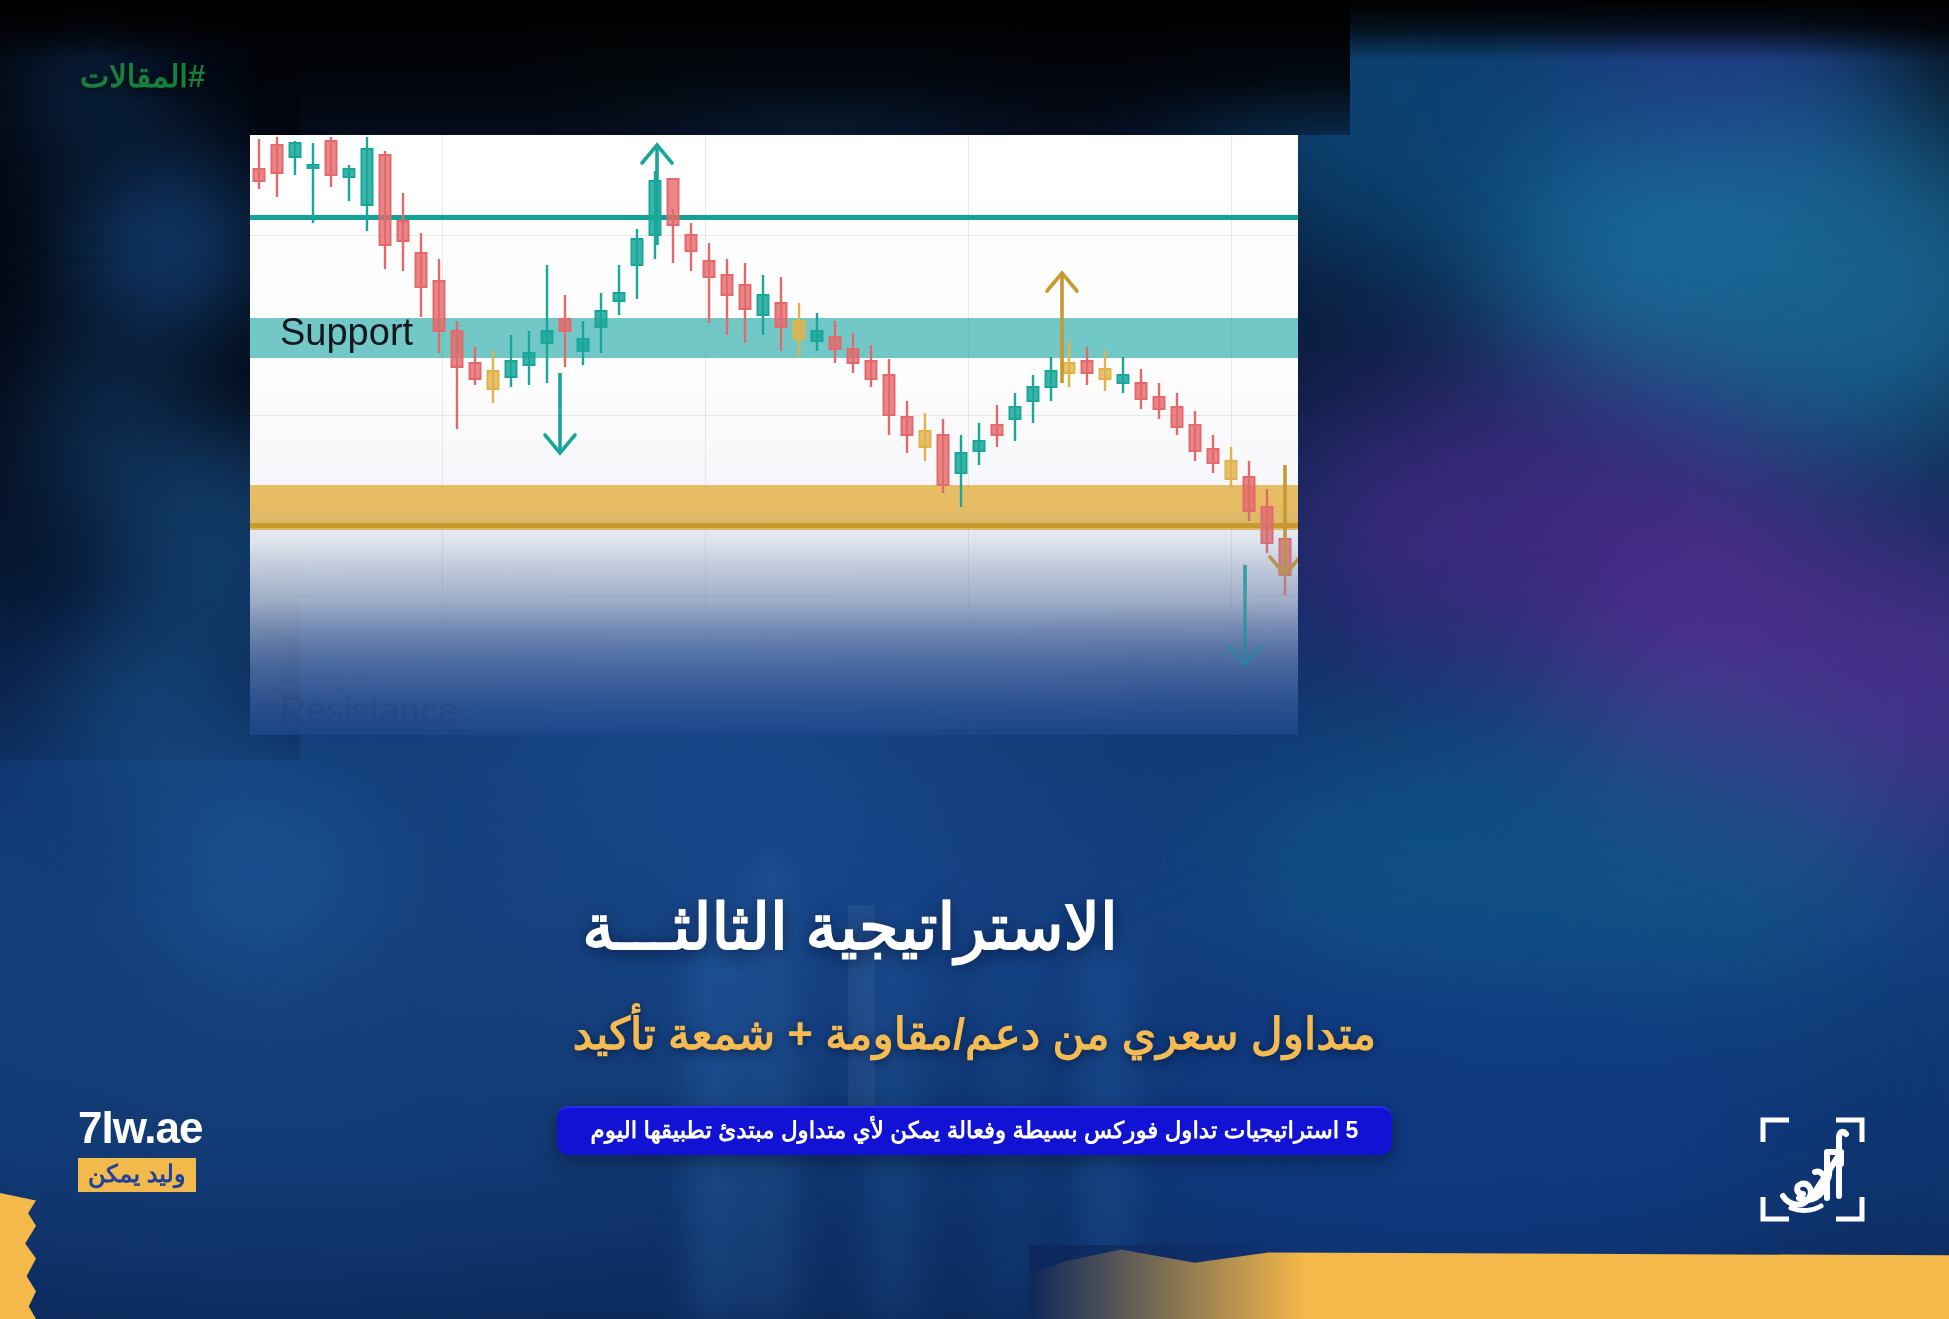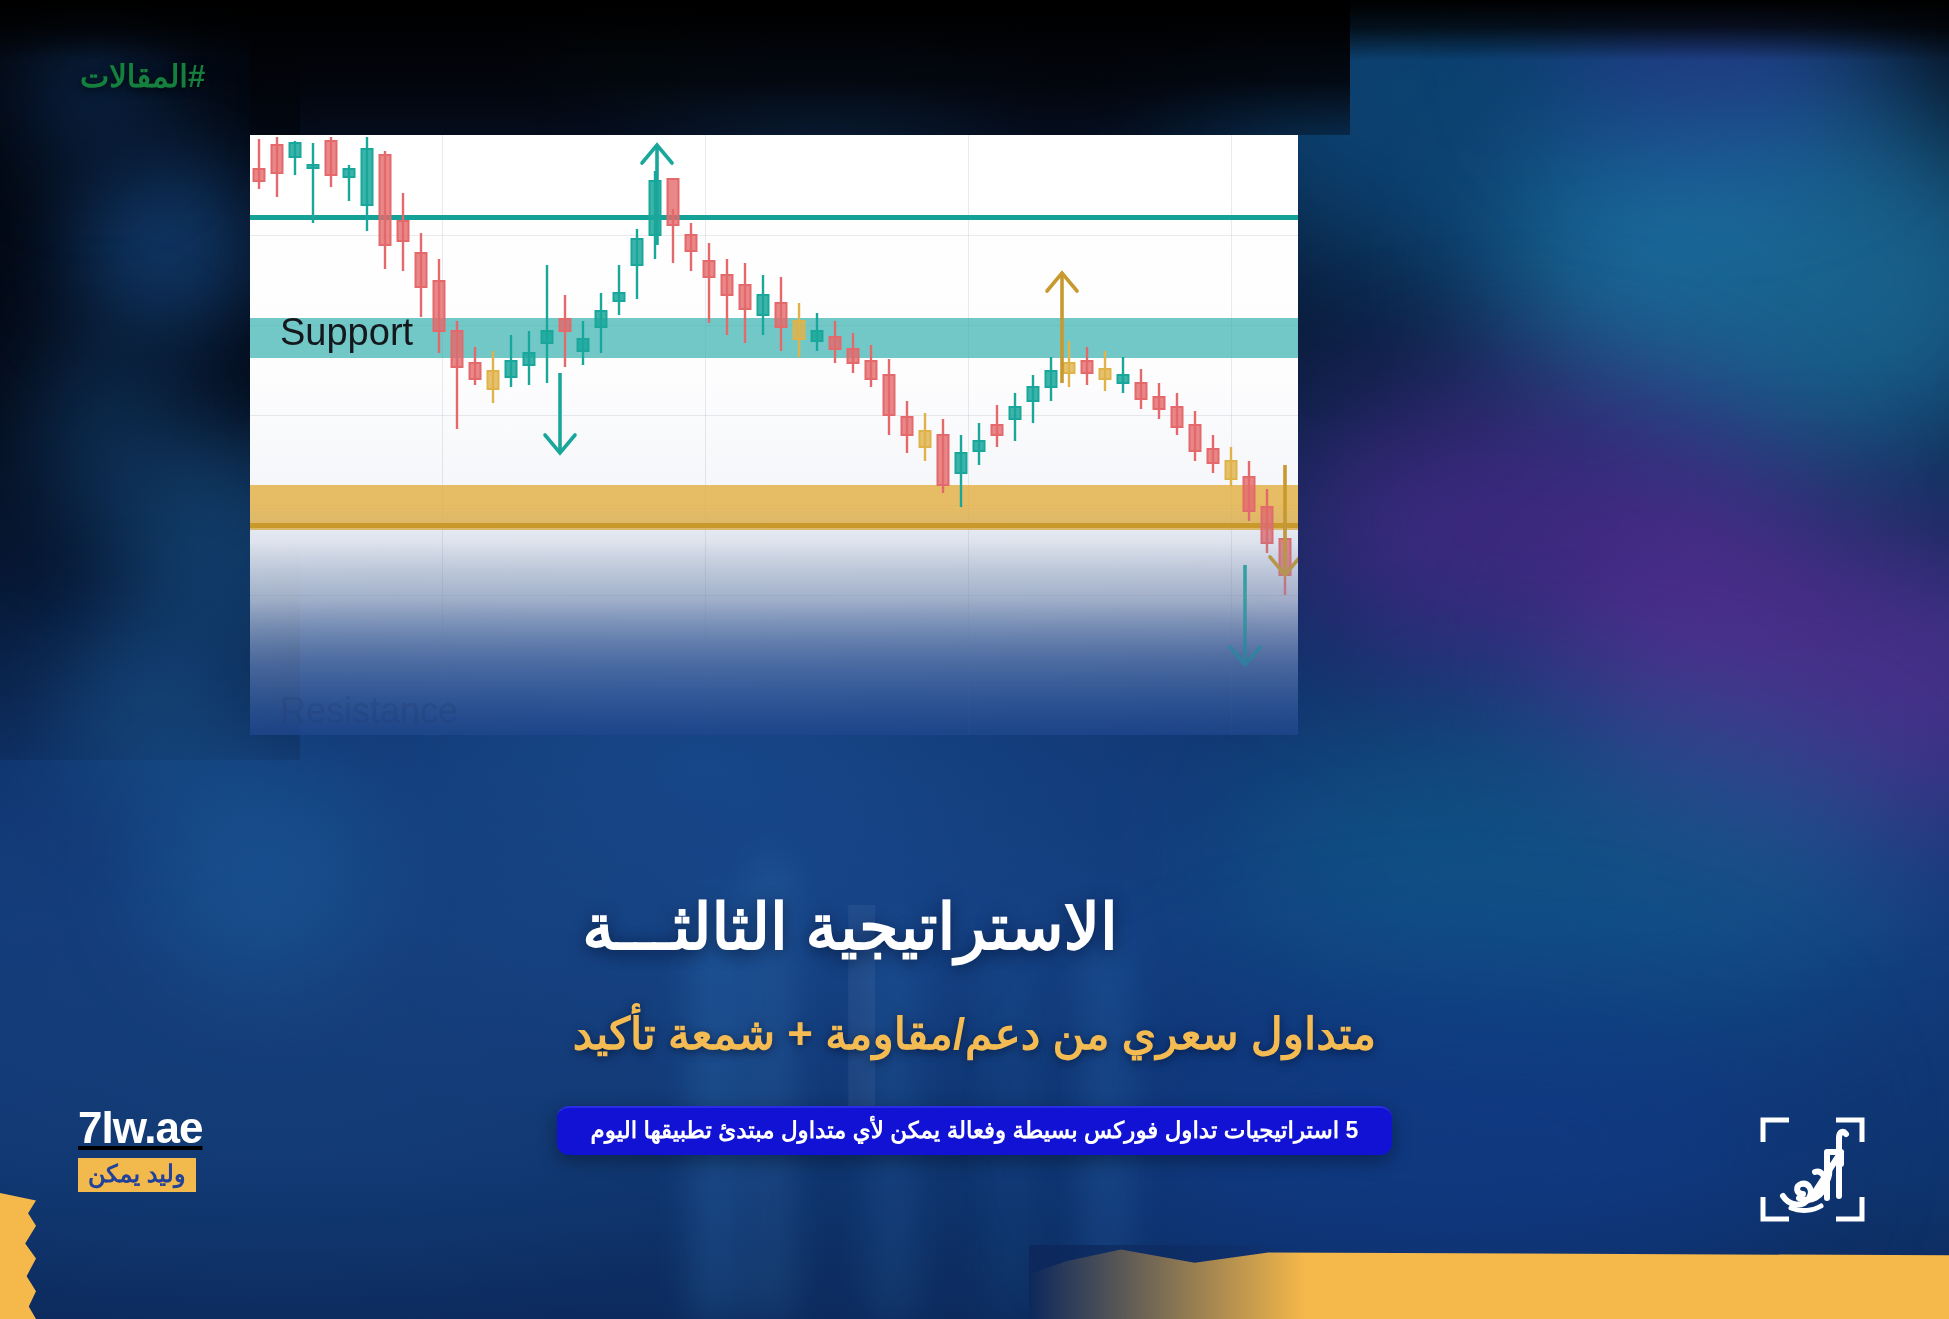--- a/index.html
+++ b/index.html
@@ -158,21 +158,21 @@
     border-top:2px solid #2b2ce8;
     max-width:860px; text-align:center; white-space:nowrap;
   }
   #banner-wrap::before{
     content:""; position:absolute; left:415px; top:-4px; width:1120px; height:54px;
     background:linear-gradient(180deg, rgba(6,16,48,.92), rgba(6,16,48,.55));
     border-radius:5px; z-index:-1;
   }
 
   
-  #brand { position:absolute; left:78px; top:1104px;text-decoration:underline; }
+  #brand { position:absolute; left:78px; top:1104px; }
   #brand .dom {
     color:#fff; font-size:44px; font-weight:700; letter-spacing:-1px; line-height:48px;
   }
   #brand .name {
     margin-top:6px; background:#f2b94d; color:#21419a; direction:rtl;
     font-size:24px; font-weight:700; display:inline-block; padding:2px 10px 4px; line-height:28px;
   }
 
   
   #logo { position:absolute; left:1755px; top:1112px; width:115px; height:115px; }

